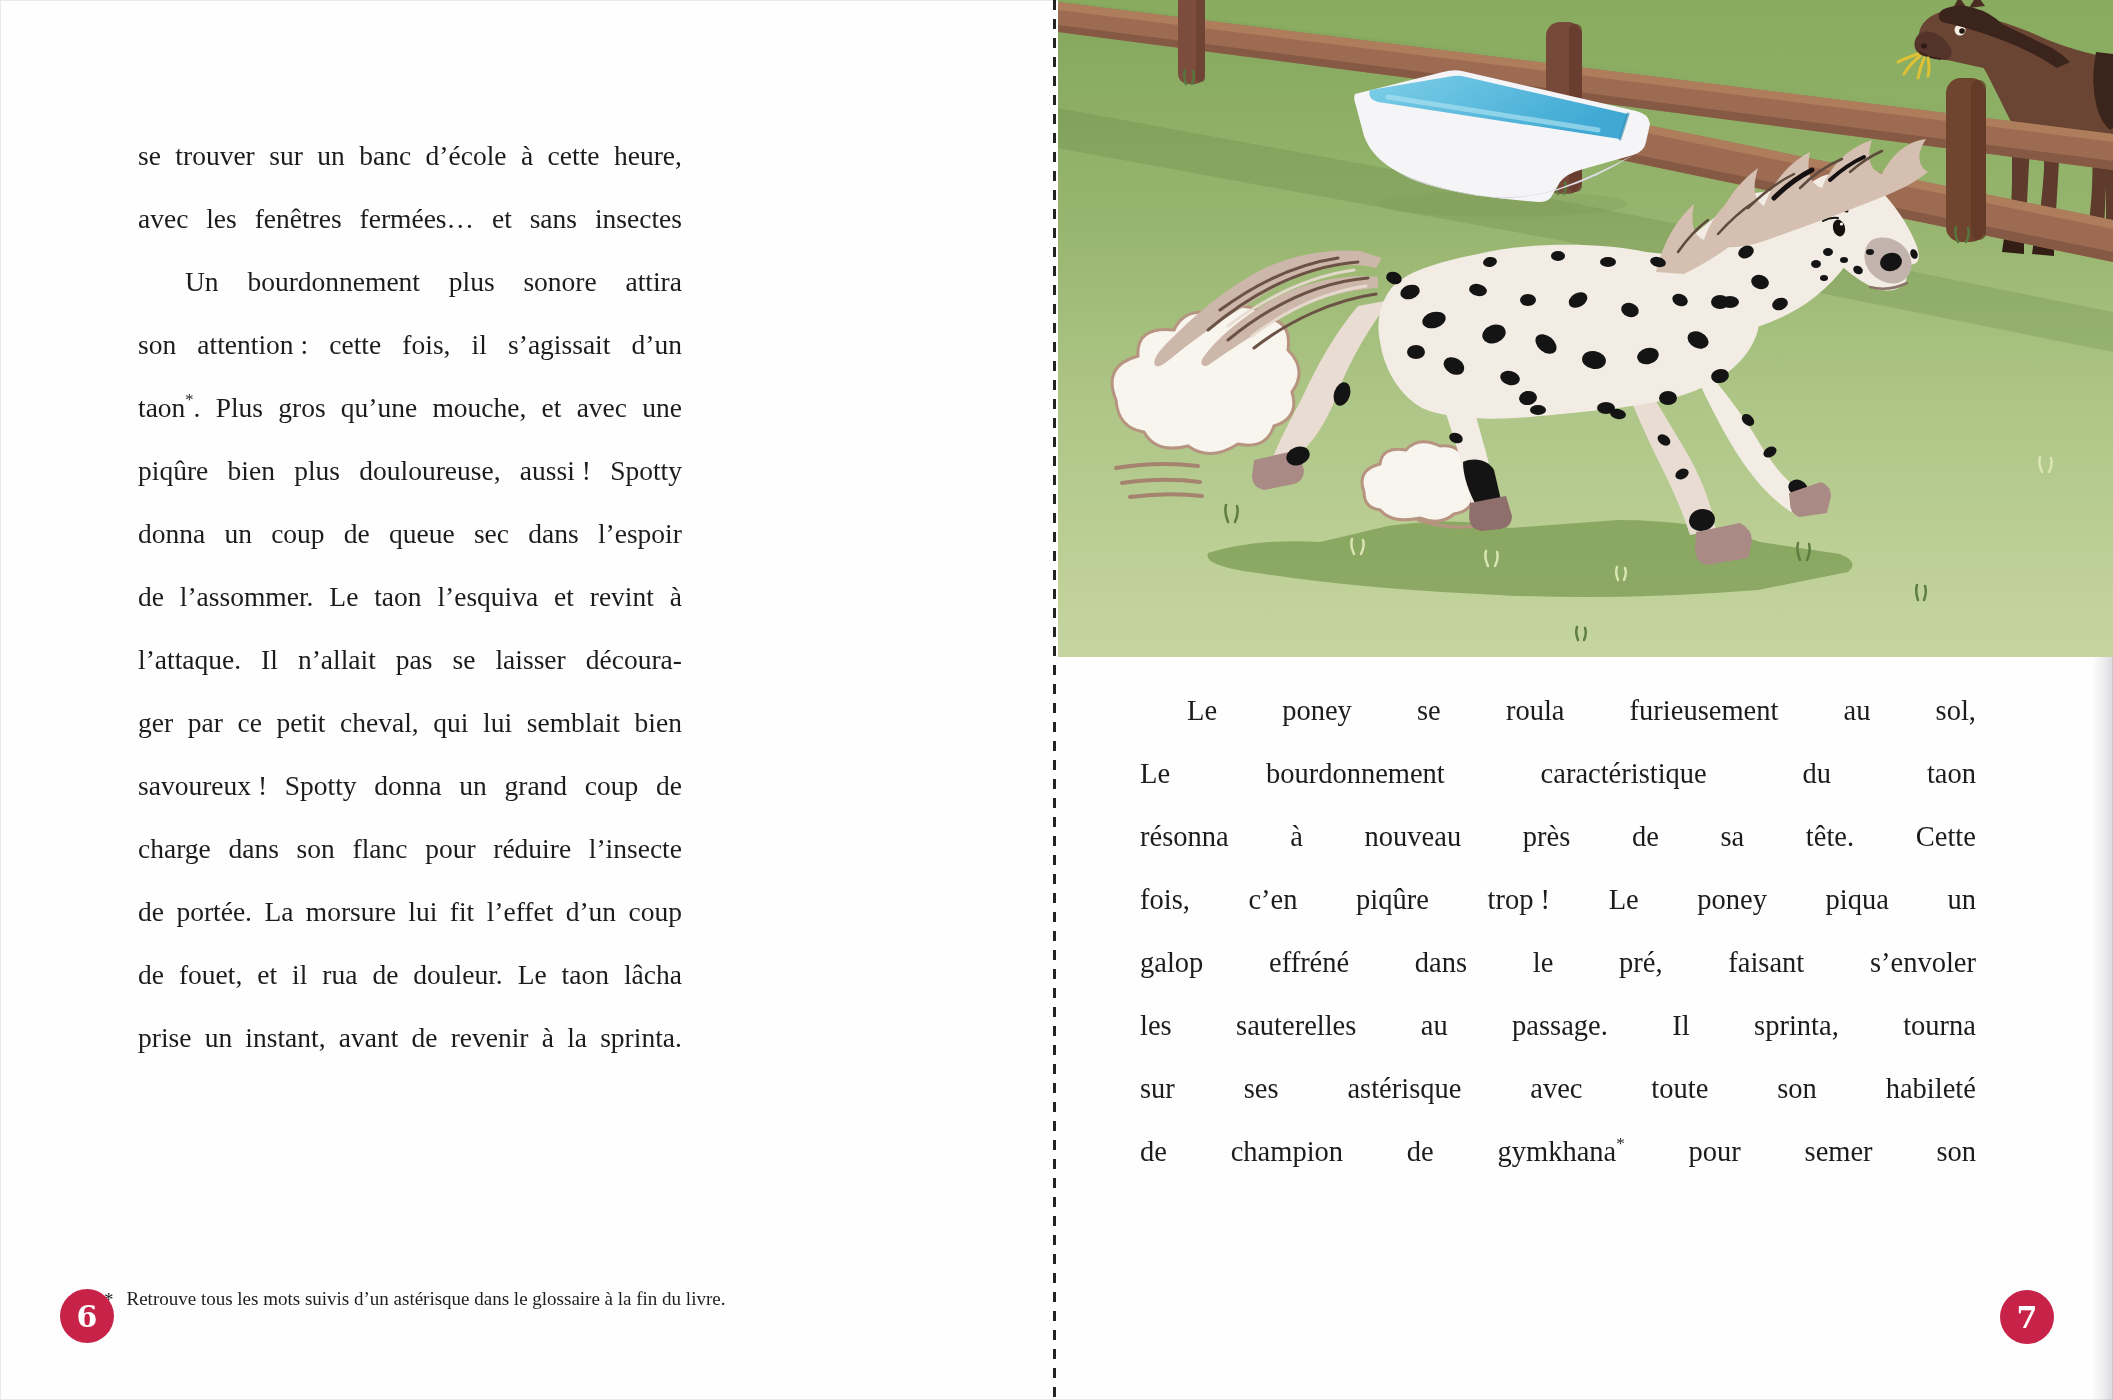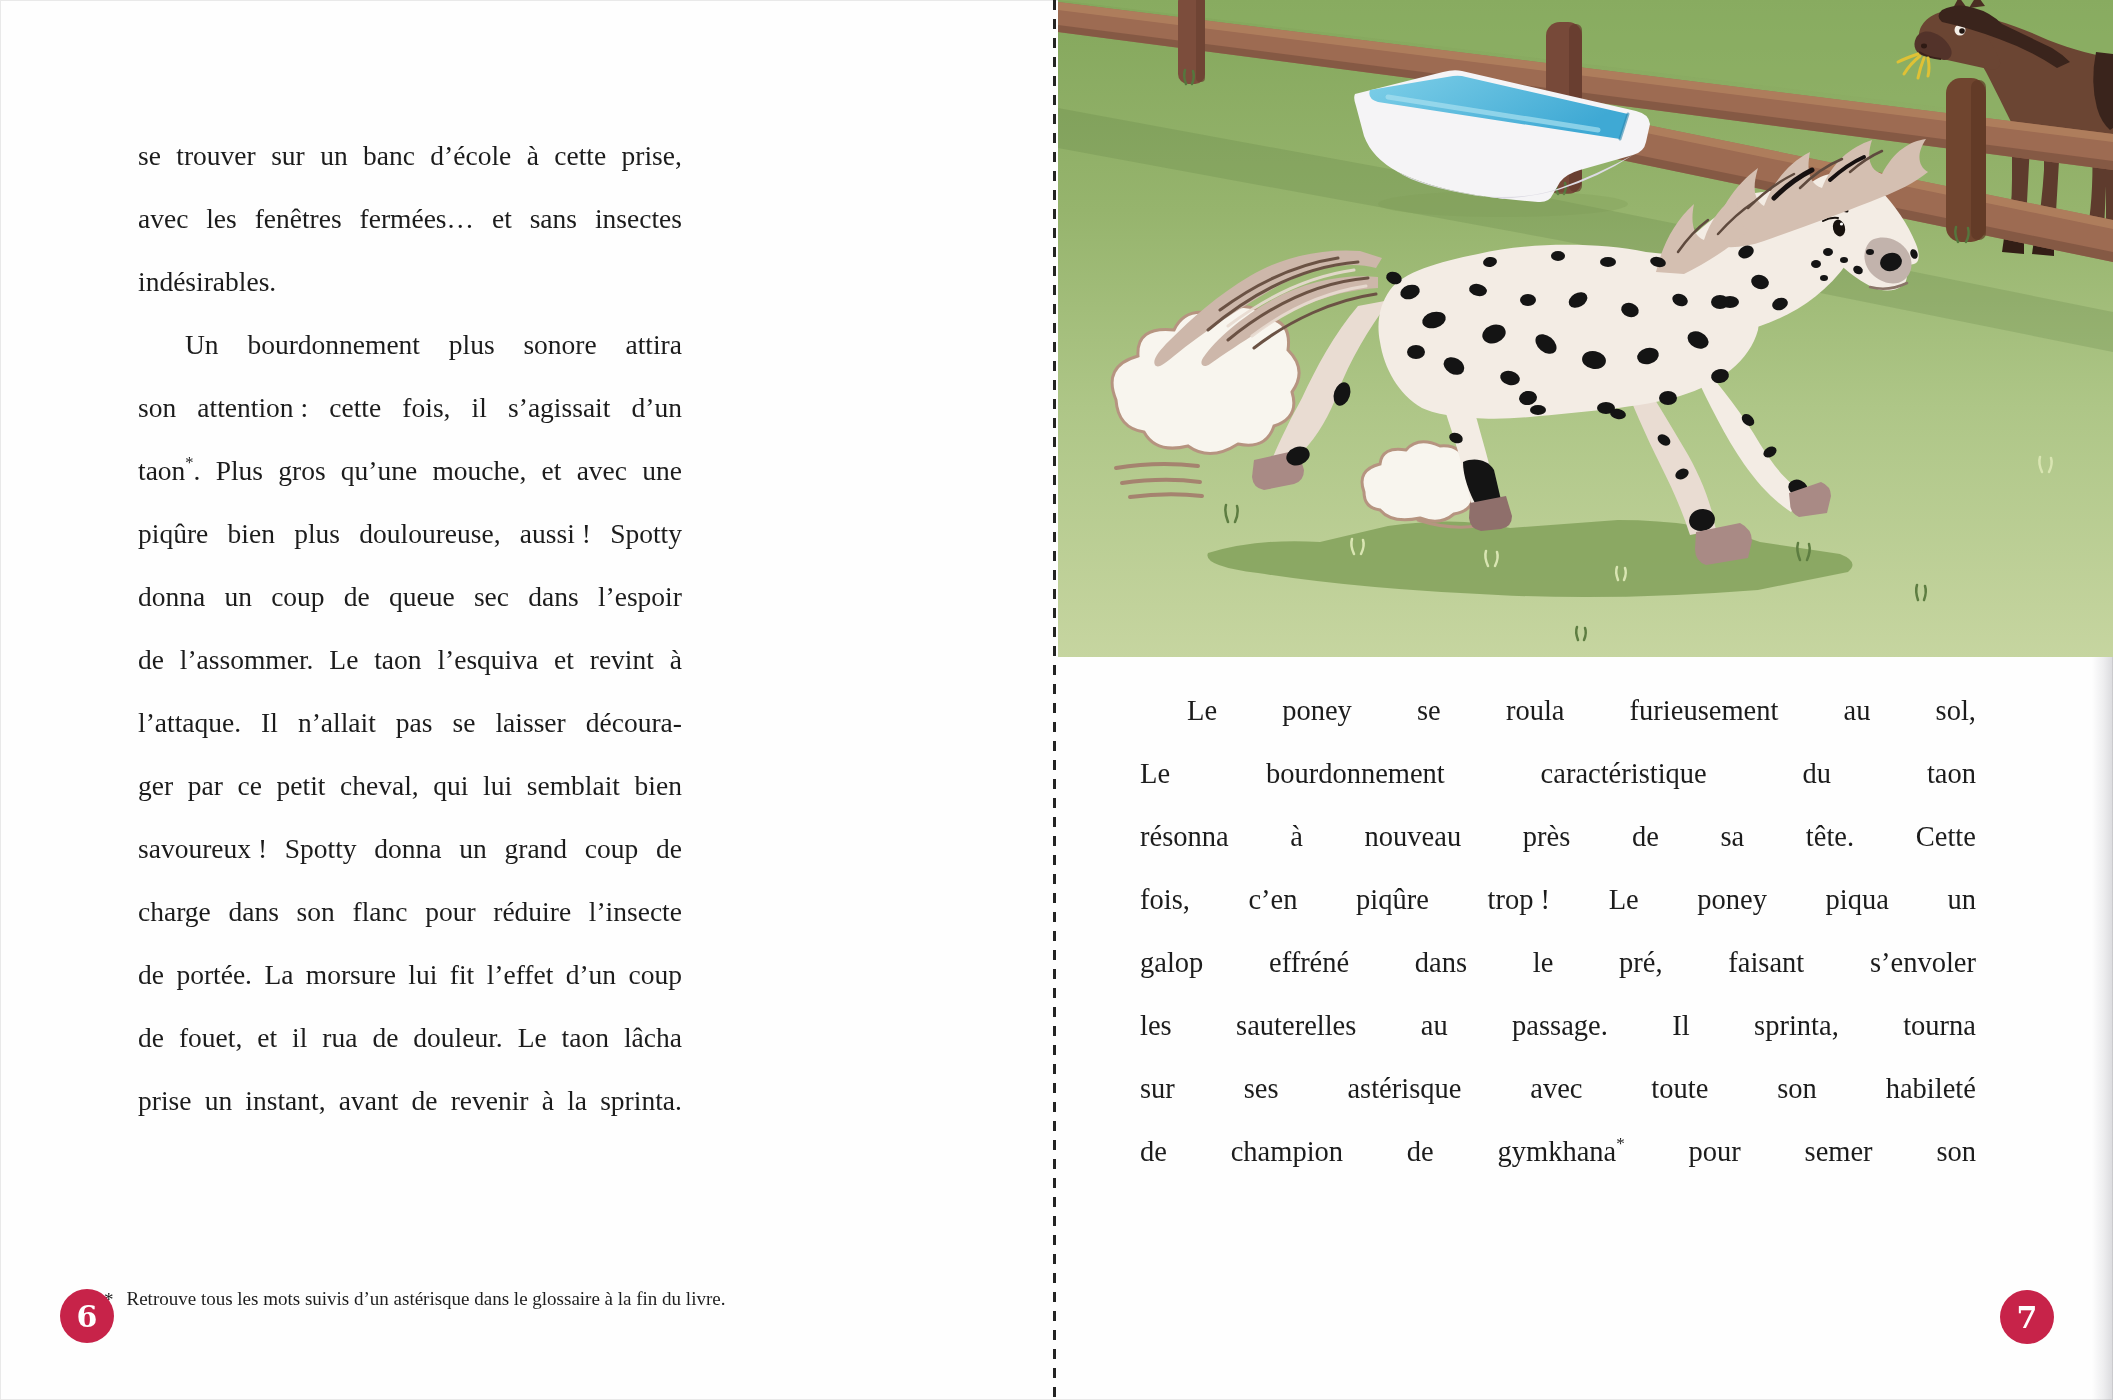--- a/index.html
+++ b/index.html
@@ -49,32 +49,31 @@
   <div class="textcol col-left" id="left-lines">
       <div class="line j">
         <span>se</span>
         <span>trouver</span>
         <span>sur</span>
         <span>un</span>
         <span>banc</span>
         <span>d’école</span>
         <span>à</span>
         <span>cette</span>
-        <span>prise,</span>
+        <span>heure,</span>
       </div>
       <div class="line j">
         <span>avec</span>
         <span>les</span>
         <span>fenêtres</span>
         <span>fermées…</span>
         <span>et</span>
         <span>sans</span>
         <span>insectes</span>
       </div>
-      <div class="line">indésirables.</div>
       <div class="line j" style="padding-left: 47px;">
         <span>Un</span>
         <span>bourdonnement</span>
         <span>plus</span>
         <span>sonore</span>
         <span>attira</span>
       </div>
       <div class="line j">
         <span>son</span>
         <span>attention&nbsp;:</span>

